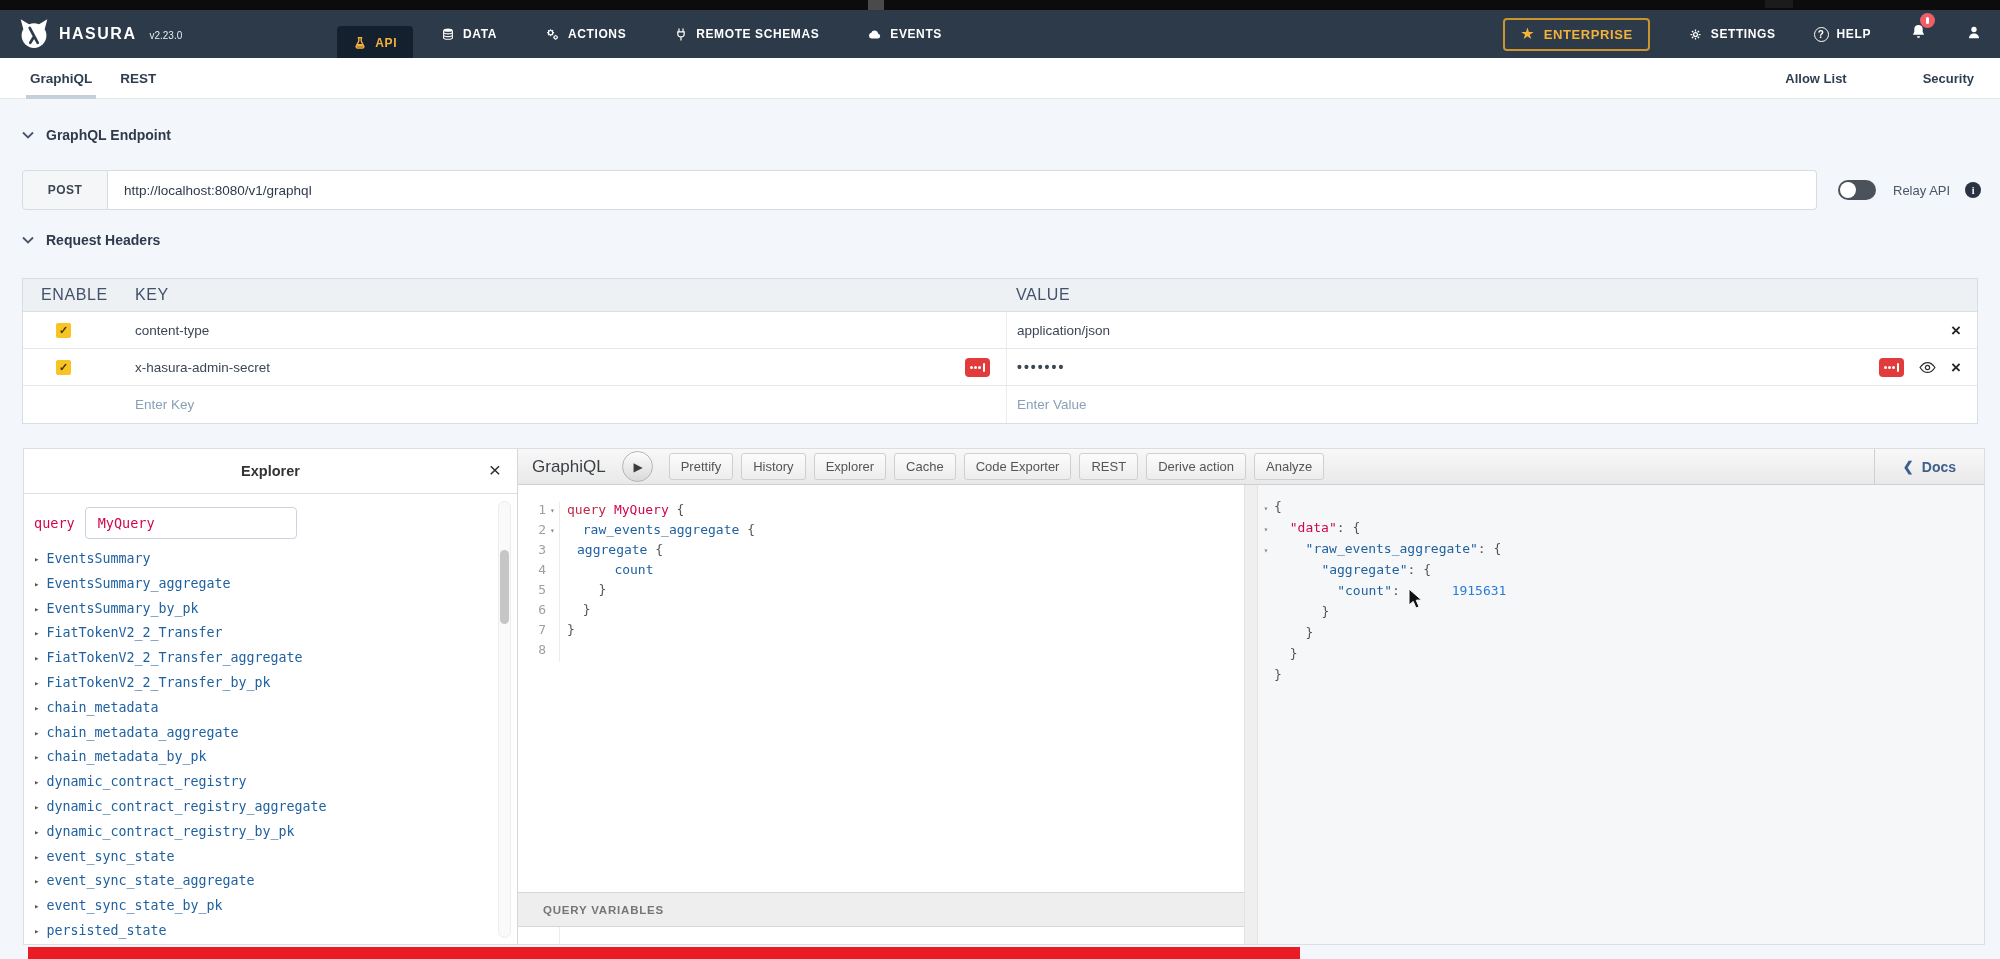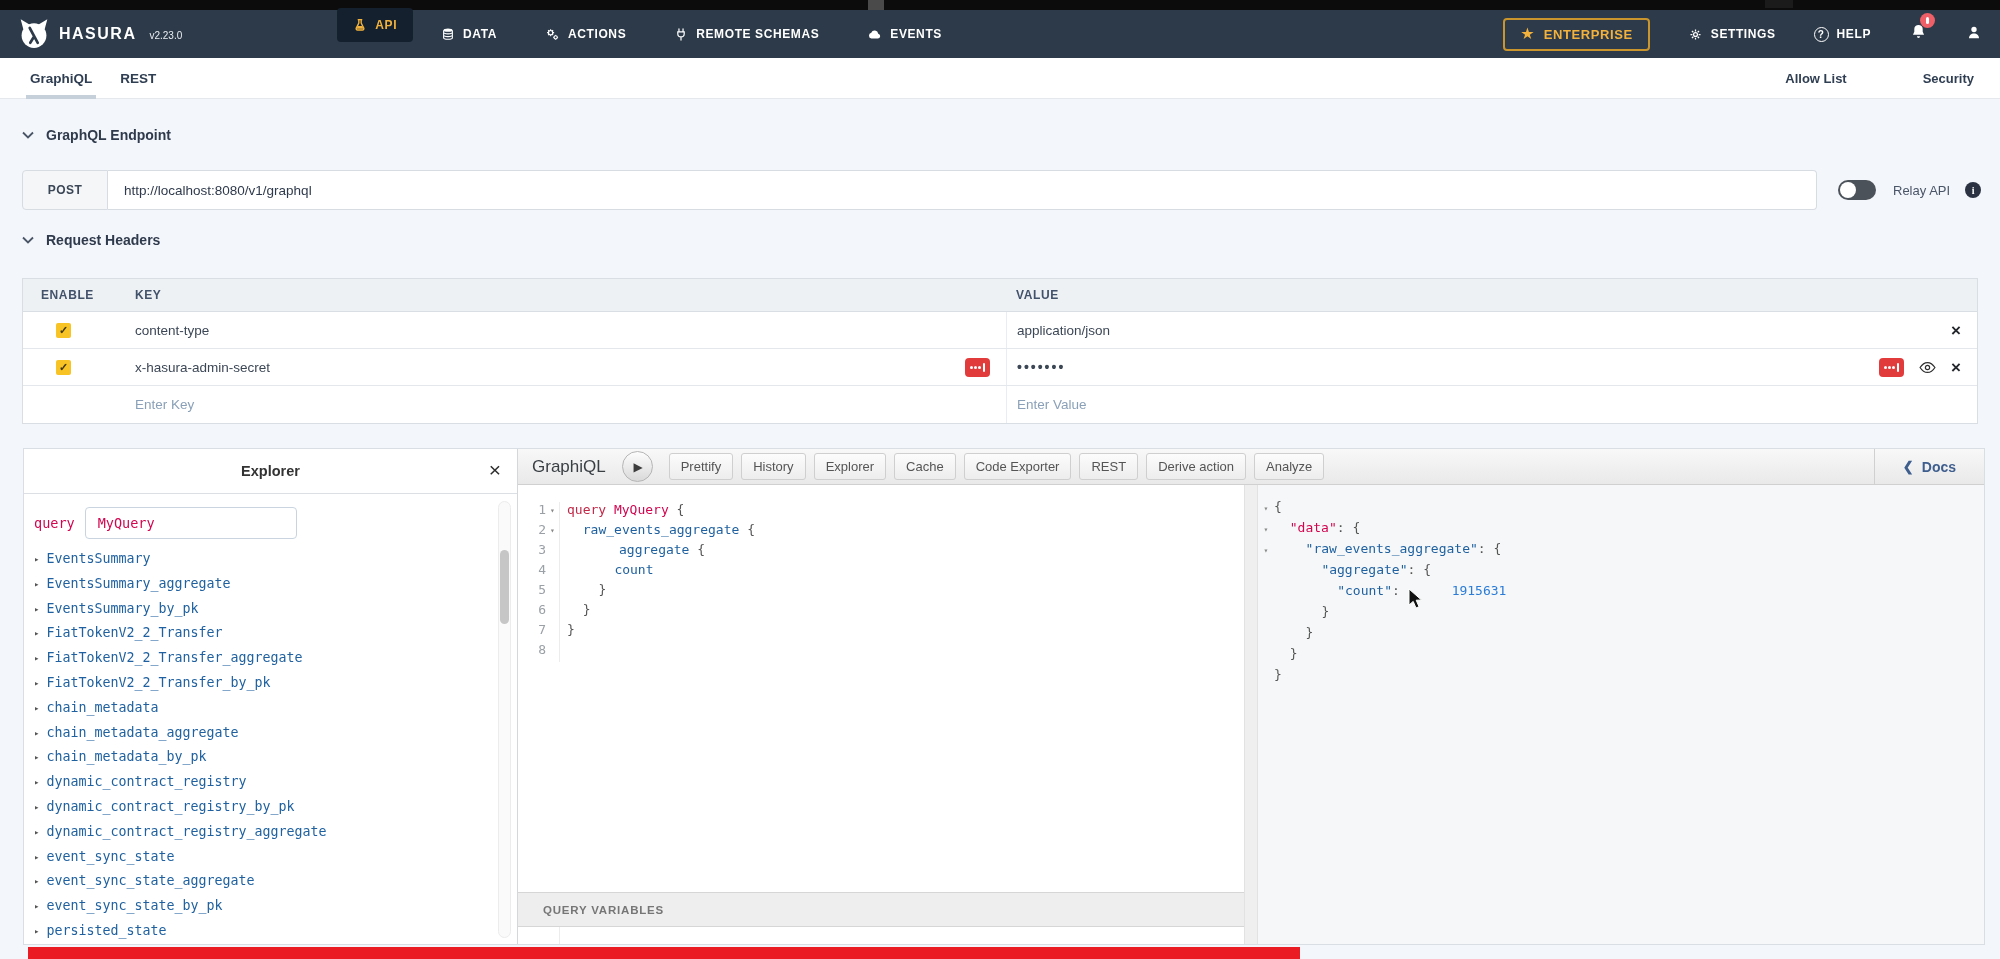--- a/index.html
+++ b/index.html
@@ -16,21 +16,21 @@
   .video-notch { position:absolute; left:868px; top:0; width:16px; height:10px; background:#4a4a4a; }
   .video-corner { position:absolute; left:1765px; top:0; width:28px; height:8px; background:#1b1b1b; }
   .progress-bar { position:absolute; left:28px; top:947px; width:1272px; height:12px; background:#ea1b23; }
 
   
   .nav { position:absolute; left:0; top:10px; width:2000px; height:48px; background:#2d3a49;
          display:flex; align-items:center; padding:0 18px; }
   .logo-wrap { display:flex; align-items:center; gap:9px; }
   .brand { color:#fff; font-weight:bold; font-size:16px; letter-spacing:1.5px; }
   .version { color:#e8edf2; font-size:10px; margin-left:4px; margin-top:2px; }
-  .nav-items { display:flex; align-items:flex-start; margin-left:155px; gap:8px; }
+  .nav-items { display:flex; align-items:flex-end; margin-left:155px; gap:8px; }
   .nav-item { display:flex; align-items:center; gap:8px; color:#fff; font-size:12px; font-weight:bold;
               letter-spacing:.6px; padding:0 20px; height:52px; cursor:pointer; }
   .nav-item.active { background:#14202e; color:#f3b23c; height:34px; border-radius:4px; padding:0 16px; }
   .nav-item svg { display:block; }
   .nav-right { margin-left:auto; display:flex; align-items:center; gap:38px; }
   .enterprise-btn { display:flex; align-items:center; gap:9px; border:2px solid #c9952c; border-radius:4px;
                     padding:7px 15px; cursor:pointer; }
   .enterprise-star { color:#f3b23c; font-size:16px; line-height:14px; }
   .enterprise-label { color:#f3b23c; font-weight:bold; font-size:13px; letter-spacing:.6px; }
   .nav-util { display:flex; align-items:center; gap:8px; color:#fff; font-size:12px; font-weight:bold;
@@ -78,21 +78,21 @@
   
   .hdr-table { position:absolute; left:22px; top:278px; width:1956px; background:#fff;
                border:1px solid #d9dee4; }
   .ht-row { display:flex; border-bottom:1px solid #e4e8ed; }
   .ht-row:last-child { border-bottom:none; }
   .ht-head { background:#eef1f4; height:33px; border-bottom:1px solid #d9dee4; }
   .col-enable { width:90px; flex:none; display:flex; align-items:center; padding-left:18px; }
   .col-key { width:893px; flex:none; display:flex; align-items:center; position:relative; }
   .col-value { flex:1; display:flex; align-items:center; border-left:1px solid #e9edf1; padding-left:10px;
                position:relative; }
-  .ht-head .hcell { font-size:12px; font-weight:bold; color:#42526b; letter-spacing:.6px; }
+  .ht-head .hcell { font-size:16px; font-weight:normal; color:#42526b; letter-spacing:.6px; }
   .ht-data { height:37px; }
   .checkbox { width:15px; height:15px; margin-left:15px; background:#f7c325; border-radius:2px;
               display:flex; align-items:center; justify-content:center; font-size:11px; color:#41370f;
               font-weight:bold; cursor:pointer; }
   .cell-text { font-size:13.5px; color:#3c4756; }
   .dots-text { font-size:14px; font-weight:bold; color:#3c4756; letter-spacing:2px; }
   .placeholder { color:#8aa0b8; }
   .red-pill { width:25px; height:19px; background:#e23b3b; border-radius:4px; display:flex; align-items:center;
               justify-content:center; gap:1px; cursor:pointer; flex:none; }
   .red-pill i { width:3px; height:3px; background:#fff; border-radius:50%; display:block; }
@@ -381,22 +381,22 @@
         <div class="exp-item"><span class="tri">▸</span>EventsSummary</div>
         <div class="exp-item"><span class="tri">▸</span>EventsSummary_aggregate</div>
         <div class="exp-item"><span class="tri">▸</span>EventsSummary_by_pk</div>
         <div class="exp-item"><span class="tri">▸</span>FiatTokenV2_2_Transfer</div>
         <div class="exp-item"><span class="tri">▸</span>FiatTokenV2_2_Transfer_aggregate</div>
         <div class="exp-item"><span class="tri">▸</span>FiatTokenV2_2_Transfer_by_pk</div>
         <div class="exp-item"><span class="tri">▸</span>chain_metadata</div>
         <div class="exp-item"><span class="tri">▸</span>chain_metadata_aggregate</div>
         <div class="exp-item"><span class="tri">▸</span>chain_metadata_by_pk</div>
         <div class="exp-item"><span class="tri">▸</span>dynamic_contract_registry</div>
+        <div class="exp-item"><span class="tri">▸</span>dynamic_contract_registry_aggregate</div>
         <div class="exp-item"><span class="tri">▸</span>dynamic_contract_registry_by_pk</div>
-        <div class="exp-item"><span class="tri">▸</span>dynamic_contract_registry_aggregate</div>
         <div class="exp-item"><span class="tri">▸</span>event_sync_state</div>
         <div class="exp-item"><span class="tri">▸</span>event_sync_state_aggregate</div>
         <div class="exp-item"><span class="tri">▸</span>event_sync_state_by_pk</div>
         <div class="exp-item"><span class="tri">▸</span>persisted_state</div>
         <div class="exp-item">persisted_state_aggregate</div>
       </div>
     <div class="exp-scroll">
       <div class="exp-thumb"></div>
     </div>
   </div>
@@ -432,21 +432,21 @@
               <span class="ltext" style="padding-left: 7px;"><span class="tk-kw">query </span><span class="tk-def">MyQuery </span><span class="tk-p">{</span></span>
             </div>
             <div class="cline">
               <span class="lnum">2</span>
               <span class="lfold">▾</span>
               <span class="ltext" style="padding-left: 22.8px;"><span class="tk-prop">raw_events_aggregate </span><span class="tk-p">{</span></span>
             </div>
             <div class="cline">
               <span class="lnum">3</span>
               <span class="lfold"></span>
-              <span class="ltext" style="padding-left: 59px;"><span class="tk-prop">aggregate </span><span class="tk-p">{</span></span>
+              <span class="ltext" style="padding-left: 17px;"><span class="tk-prop">aggregate </span><span class="tk-p">{</span></span>
             </div>
             <div class="cline">
               <span class="lnum">4</span>
               <span class="lfold"></span>
               <span class="ltext" style="padding-left: 54.4px;"><span class="tk-prop">count</span></span>
             </div>
             <div class="cline">
               <span class="lnum">5</span>
               <span class="lfold"></span>
               <span class="ltext" style="padding-left: 38.6px;"><span class="tk-p">}</span></span>

